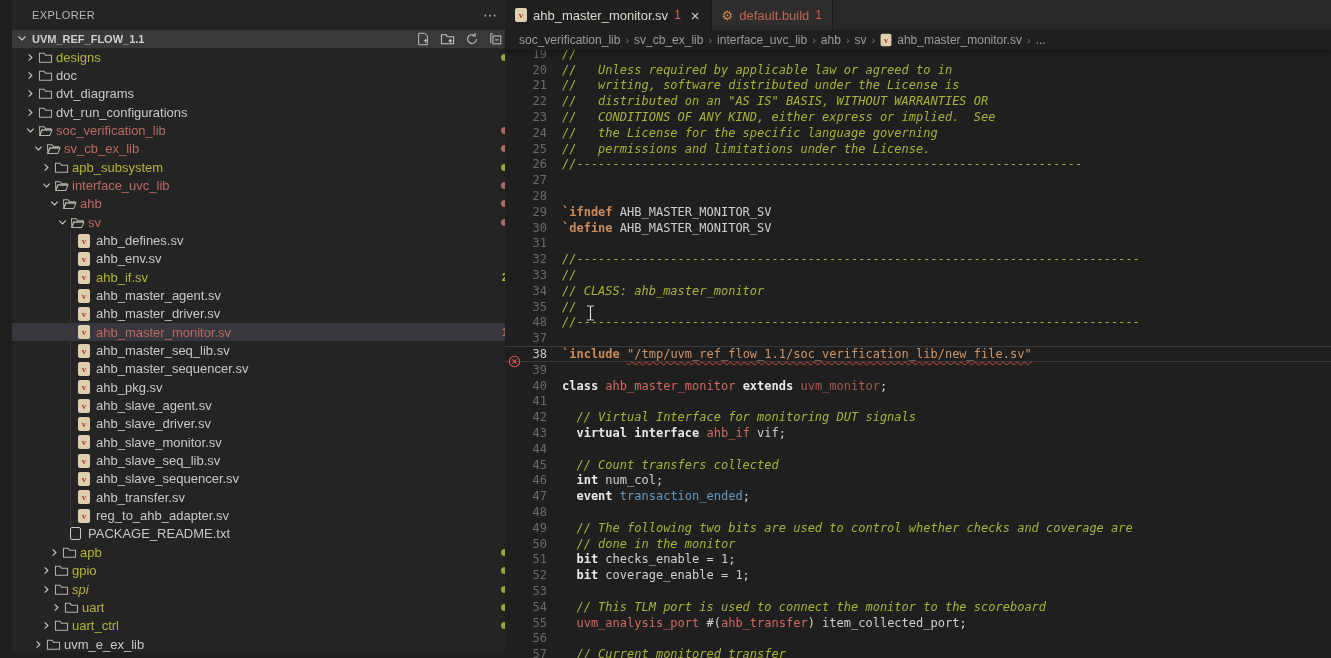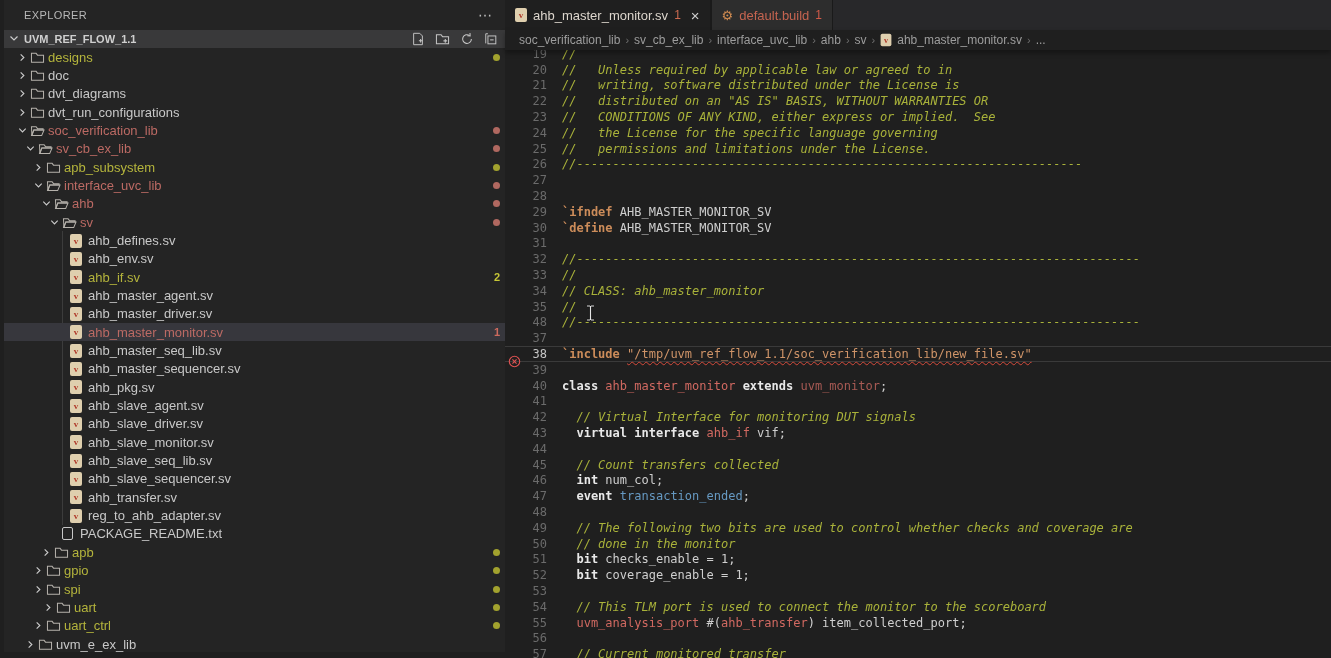--- a/index.html
+++ b/index.html
@@ -1,22 +1,22 @@
 <!DOCTYPE html>
 <html><head>
 <meta charset="utf-8">
 <style>
   * { margin:0; padding:0; box-sizing:border-box; }
   html,body { width:1331px; height:658px; overflow:hidden; background:#1f1f1f;
     font-family:"Liberation Sans", sans-serif; }
   .app { position:relative; width:1331px; height:658px; background:#1f1f1f; }
 
   
-  .sidebar { position:absolute; left:4px; top:0; width:505px; height:652px;
-    background:#242424; border-right:3px solid #fdba74; overflow:hidden; }
+  .sidebar { position:absolute; left:12px; top:0; width:505px; height:652px;
+    background:#242424; border-right:6px solid #fdba74; overflow:hidden; }
   .sb-header { height:30px; display:flex; align-items:center; justify-content:space-between;
     padding:0 14px 0 20px; background:#242424; }
   .sb-title { font-size:11px; color:#b8b8b8; letter-spacing:.4px; }
   .sb-ellipsis { color:#bdbdbd; font-size:14px; cursor:pointer; line-height:10px; }
   .sb-section { height:18px; display:flex; align-items:center; background:#39393a;
     padding:0 8px 0 4px; }
   .sb-section .chev { width:14px; color:#cccccc; }
   .sb-section-title { flex:1; font-size:11px; font-weight:bold; color:#cfcfcf; margin-left:2px; }
   .sb-actions { display:flex; gap:10px; align-items:center; }
   .sb-actions svg { display:block; cursor:pointer; }
@@ -388,21 +388,21 @@
             </svg>
           </span>
           <span class="t-icon">
             <svg width="15" height="13" viewBox="0 0 16 14">
               <path d="M1.5 2.5 h5 l1.5 2 h6.5 V12 H1.5 Z" fill="none" stroke="#b5b1ab" stroke-width="1.1"></path>
             </svg>
           </span>
           <span class="t-label c-y">gpio</span>
           <span class="deco dot dot-y"></span>
         </div>
-        <div class="trow" style="top: 531.86px; padding-left: 26px;">
+        <div class="trow" style="top: 531.86px; padding-left: 26px; font-style: italic;">
           <span class="t-chev">
             <svg width="11" height="11" viewBox="0 0 12 12">
               <path d="M4 2.5 L7.5 6 L4 9.5" fill="none" stroke="#cccccc" stroke-width="1.2"></path>
             </svg>
           </span>
           <span class="t-icon">
             <svg width="15" height="13" viewBox="0 0 16 14">
               <path d="M1.5 2.5 h5 l1.5 2 h6.5 V12 H1.5 Z" fill="none" stroke="#b5b1ab" stroke-width="1.1"></path>
             </svg>
           </span>

